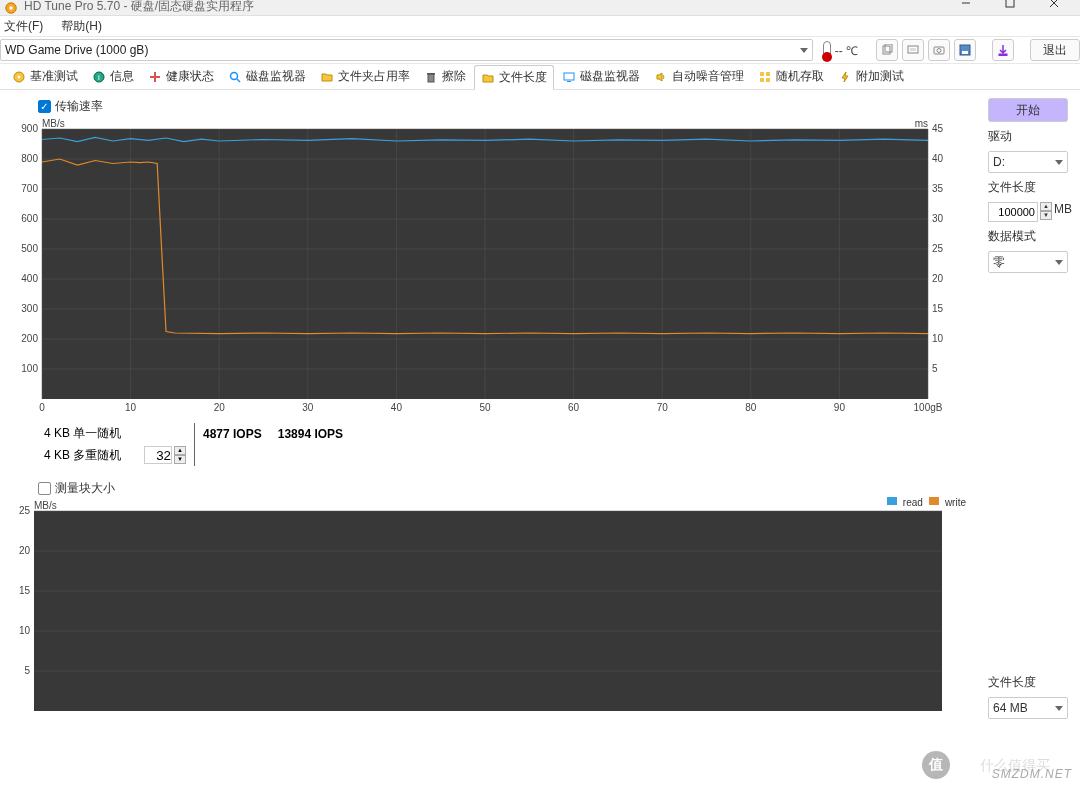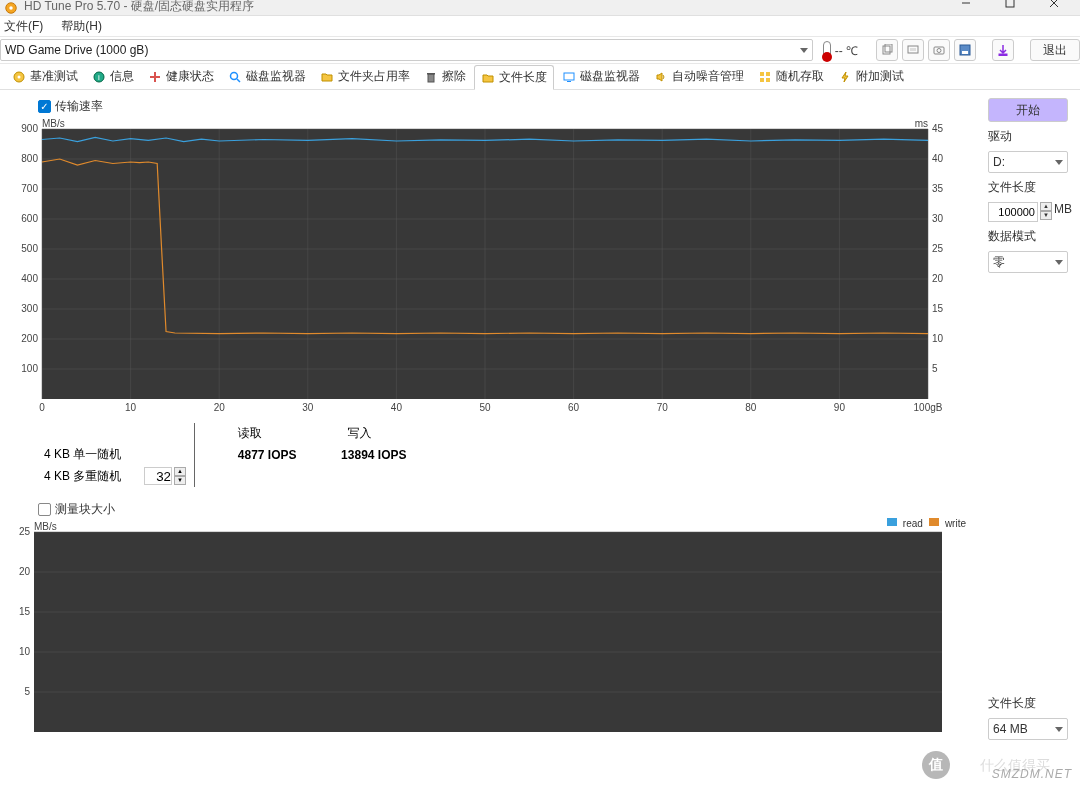--- a/index.html
+++ b/index.html
@@ -301,26 +301,20 @@
             <text x="916" y="294" text-anchor="middle" font-size="10" fill="#444">100gB</text>
             <path d="M30 22.5 L47.72 21 L65.44 24.599999999999966 L83.16 20.399999999999977 L100.88 24 L118.60000000000001 21.600000000000023 L136.32 23.400000000000034 L154.04000000000002 21 L171.76 24.599999999999966 L189.48 22.19999999999999 L207.20000000000002 24 L251.5 22.5 L295.8 23.400000000000034 L340.09999999999997 21.600000000000023 L384.40000000000003 24 L428.7 22.80000000000001 L473 23.400000000000034 L517.3 22.19999999999999 L561.6 24 L605.9 22.80000000000001 L650.1999999999999 23.400000000000034 L694.5 22.19999999999999 L738.8000000000001 24 L783.1 22.80000000000001 L827.4 23.400000000000034 L871.6999999999999 22.19999999999999 L916 23.400000000000034 " fill="none" stroke="#3aa0dd" stroke-width="1.2"></path>
             <path d="M30 45 L47.72 42 L65.44 48 L83.16 43.5 L100.88 46.5 L118.60000000000001 45 L127.46 45.599999999999994 L136.32 45 L145.18 46.5 L149.61 132 L154.04000000000002 214.5 L162.9 216 L207.20000000000002 216.6 L251.5 216 L295.8 216.6 L340.09999999999997 216 L384.40000000000003 216.6 L428.7 216 L473 216.6 L517.3 216 L561.6 216.6 L605.9 216 L650.1999999999999 216.6 L694.5 216 L738.8000000000001 216.6 L783.1 216 L827.4 216.6 L871.6999999999999 216 L916 216.6 " fill="none" stroke="#e08a2c" stroke-width="1.2"></path>
             <text x="30" y="10" font-size="10" fill="#444">MB/s</text>
             <text x="916" y="10" text-anchor="end" font-size="10" fill="#444">ms</text>
           </svg></div>
 
       <div class="stats">
         <table id="stats-table">
             <tbody>
-              <tr class="hdrrow">
-                <td></td>
-                <td></td>
-                <td class="vline" style="text-align:center;min-width:110px">读取</td>
-                <td style="text-align:center;min-width:110px">写入</td>
-              </tr>
               <tr>
                 <td style="min-width:100px">4 KB 单一随机</td>
                 <td style="min-width:50px"></td>
                 <td class="vline" style="text-align:right;font-weight:bold">4877 IOPS</td>
                 <td style="text-align:right;font-weight:bold">13894 IOPS</td>
               </tr>
               <tr>
                 <td style="min-width:100px">4 KB 多重随机</td>
                 <td style="min-width:50px"><div style="display:inline-flex;align-items:center;gap:2px">
                     <input value="32" style="width: 28px; height: 18px; border: 1px solid rgb(204, 204, 204); text-align: right;">

